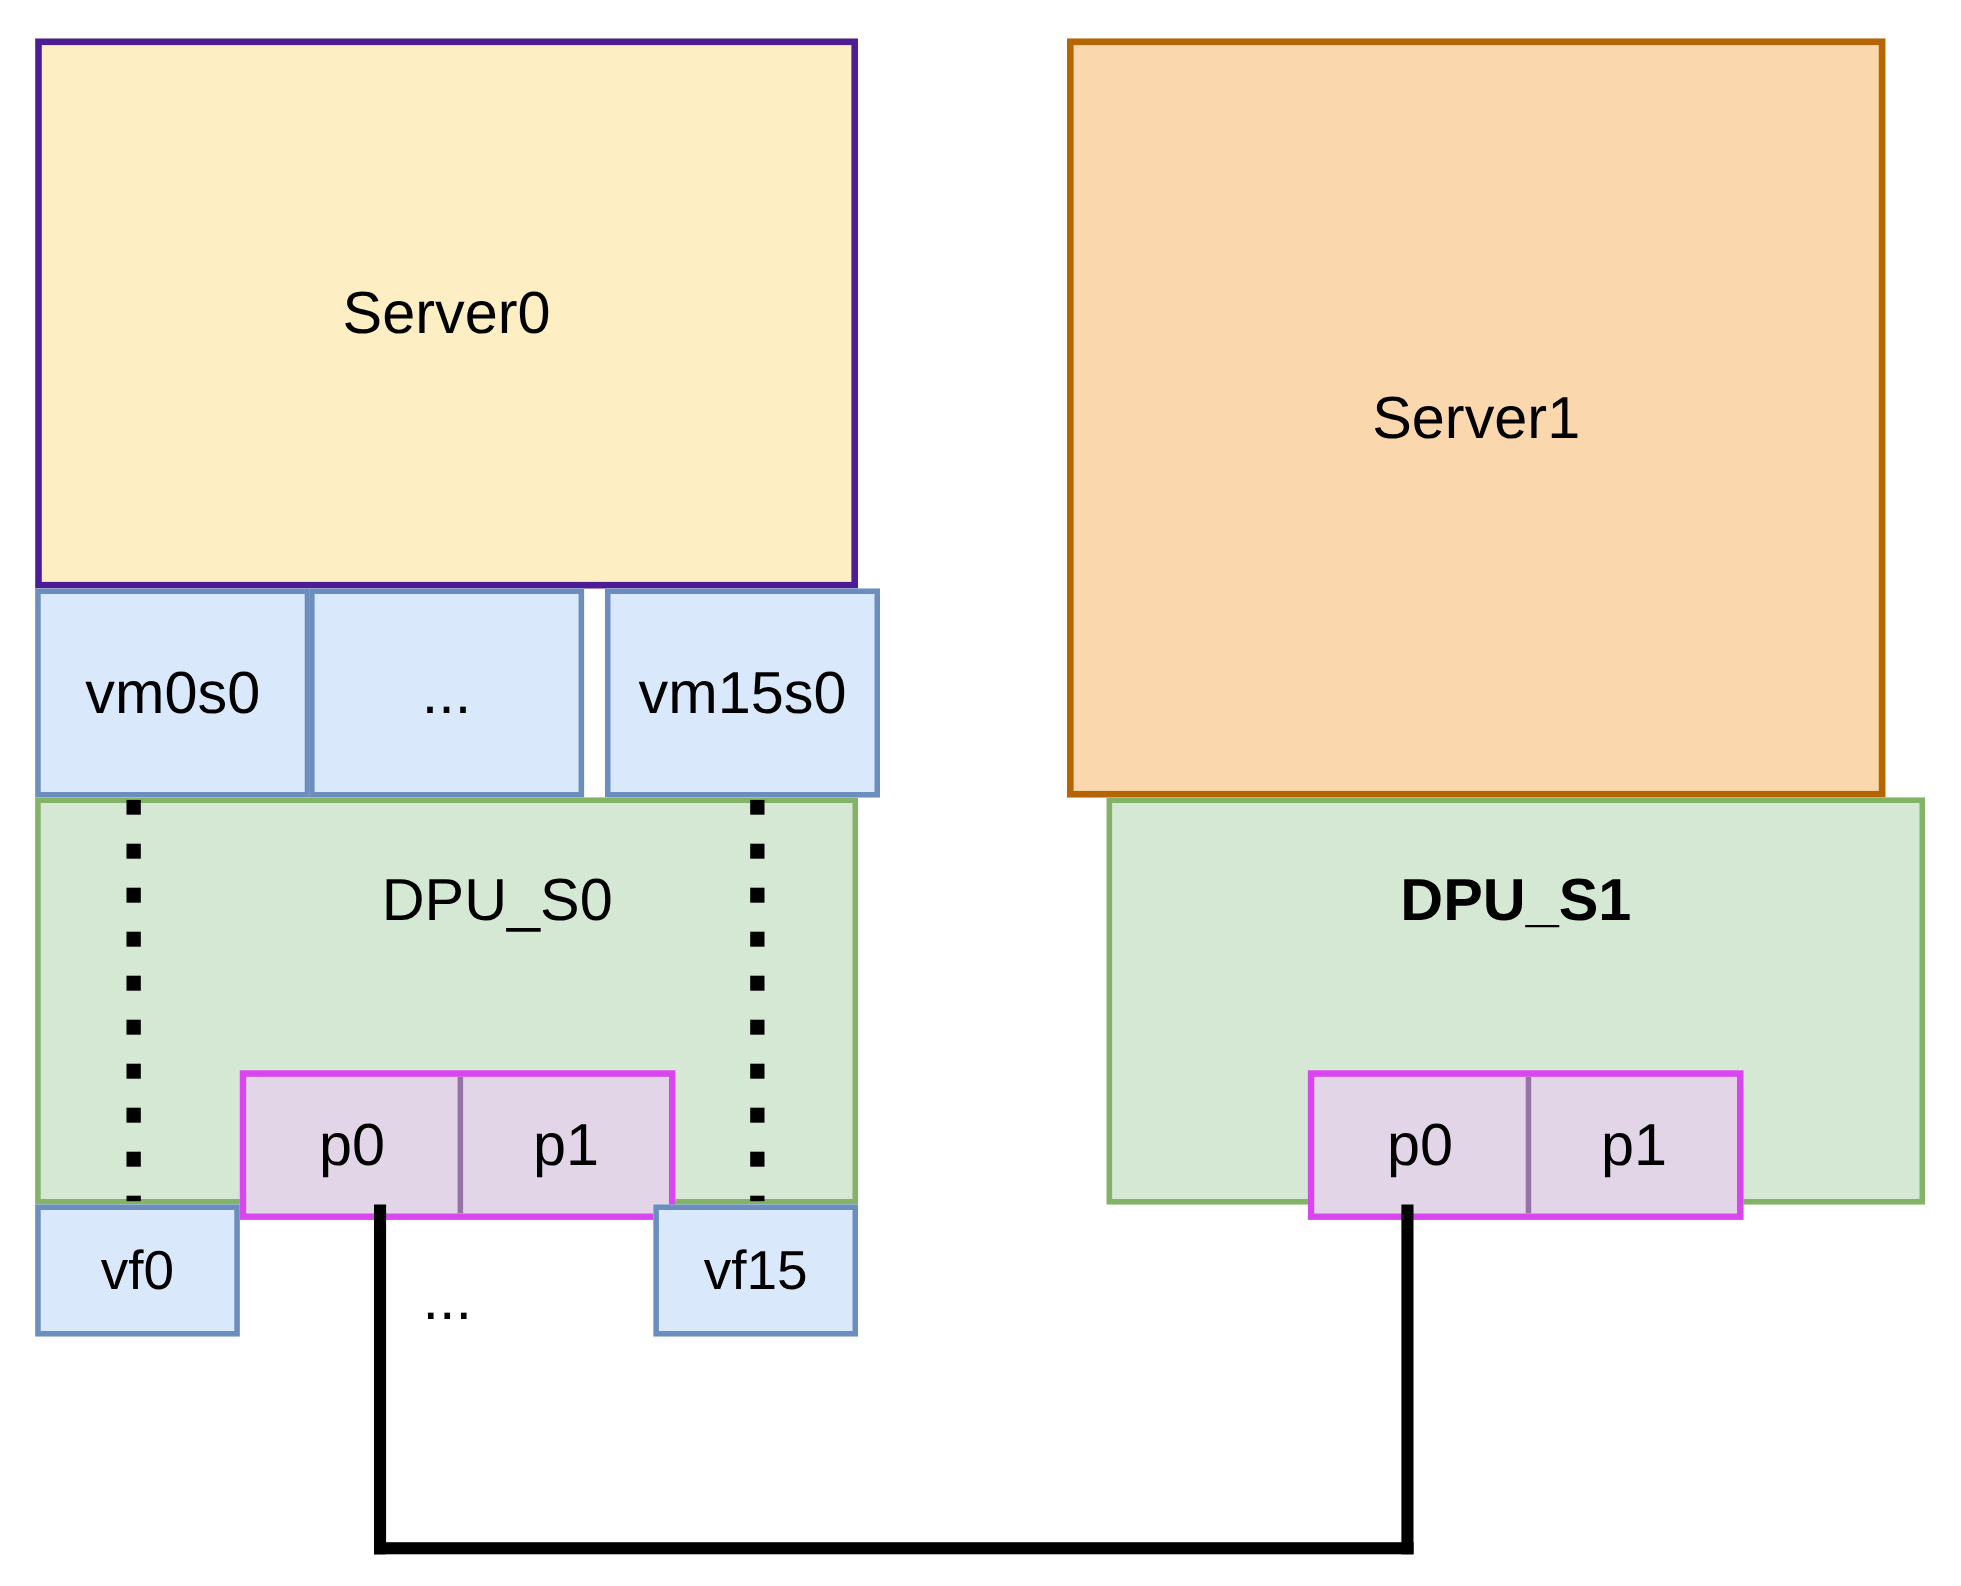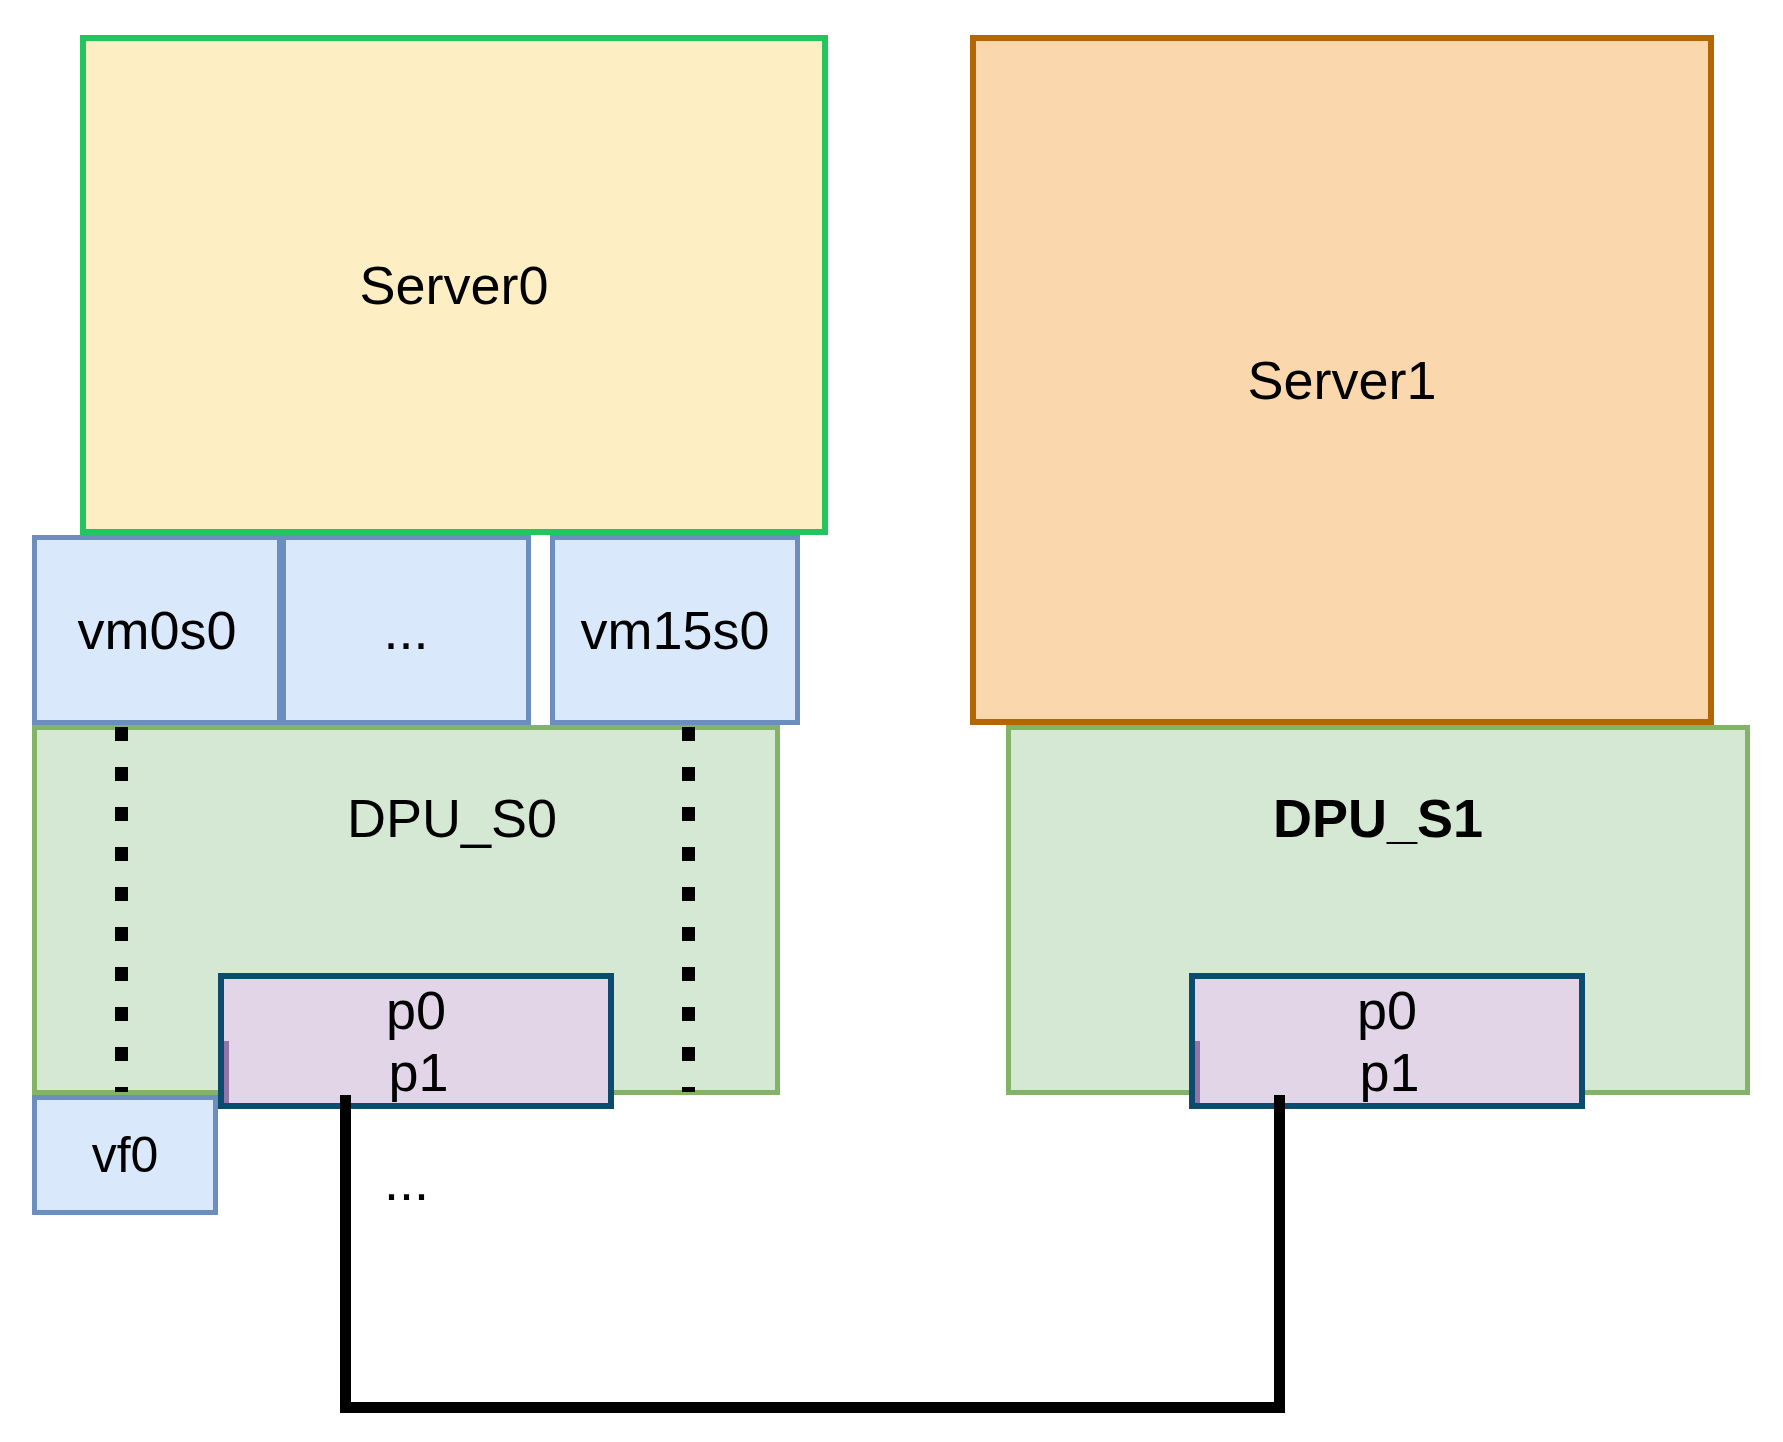--- a/index.html
+++ b/index.html
@@ -33,43 +33,42 @@
     letter-spacing: 0px;
     white-space: nowrap;
     user-select: none;
   }
   .label-small {
     font-size: 50px;
   }
   
   .server0 {
     background: #FDEFC3;
-    border: 6px solid #22c55e;
-    margin-left: 48px;
+    border: 6px solid #4c1d95;
   }
   .server1 {
     background: #FAD7AC;
     border: 6px solid #B46504;
   }
   
   .dpu {
     background: #D5E8D4;
     border: 5px solid #82B366;
   }
   
   .vmbox {
     background: #DAE8FC;
     border: 5px solid #6C8EBF;
   }
   
   .portgroup {
     background: #E1D5E7;
-    border: 6px solid #0c4a6e;
+    border: 6px solid #d946ef;
     display: flex;
-    flex-direction: column;
+    flex-direction: row;
   }
   .port {
     flex: 1 1 50%;
     box-sizing: border-box;
     display: flex;
     align-items: center;
     justify-content: center;
     background: #E1D5E7;
   }
   .port + .port {
@@ -135,20 +134,23 @@
       <span class="label">p0</span>
     </div>
     <div class="port">
       <span class="label">p1</span>
     </div>
   </div>
 
   <div class="box vmbox" style="left:32px; top:1095px; width:186px; height:120px;">
     <span class="label label-small">vf0</span>
   </div>
+  <div class="box vmbox" style="left:594px; top:1095px; width:186px; height:120px;">
+    <span class="label label-small">vf15</span>
+  </div>
   <div class="ellipsis" style="left:384px; top:1150px;">...</div>
 
   <div class="box server1" style="left:970px; top:35px; width:744px; height:690px;">
     <span class="label">Server1</span>
   </div>
 
   <div class="box dpu" style="left:1006px; top:725px; width:744px; height:370px; display:block;">
     <div class="dpu-title" style="top:60px;font-weight:bold;">
       <span class="label">DPU_S1</span>
     </div>

